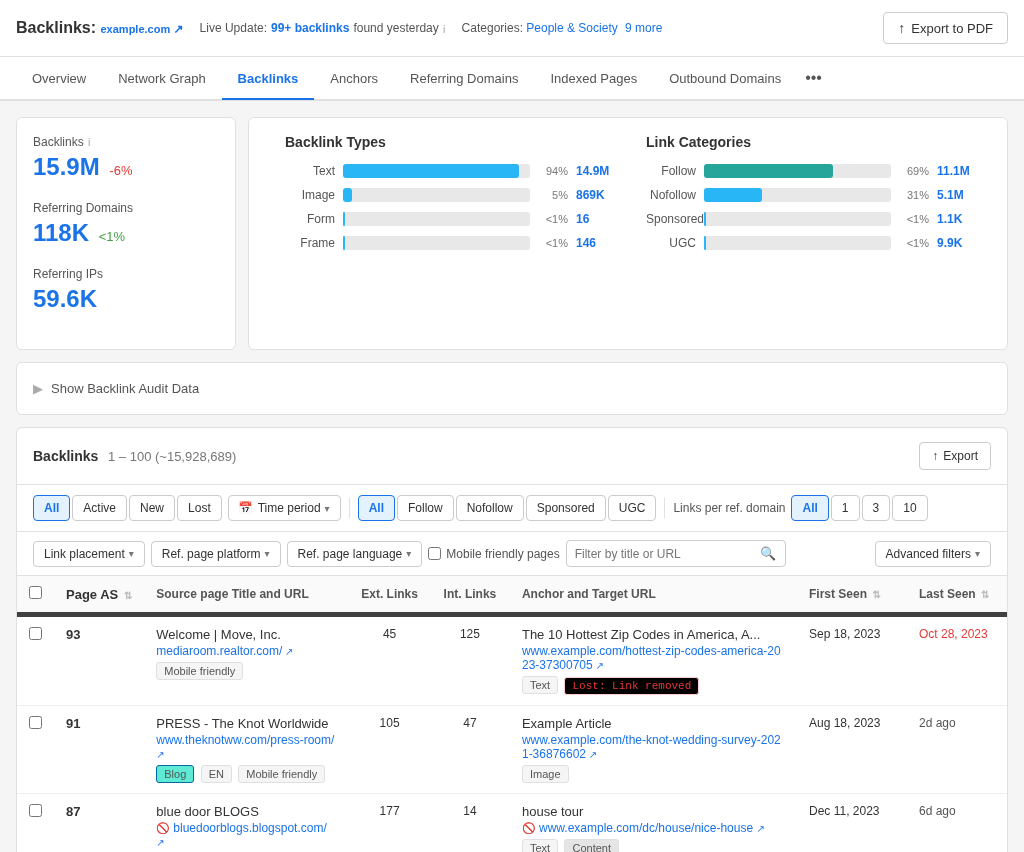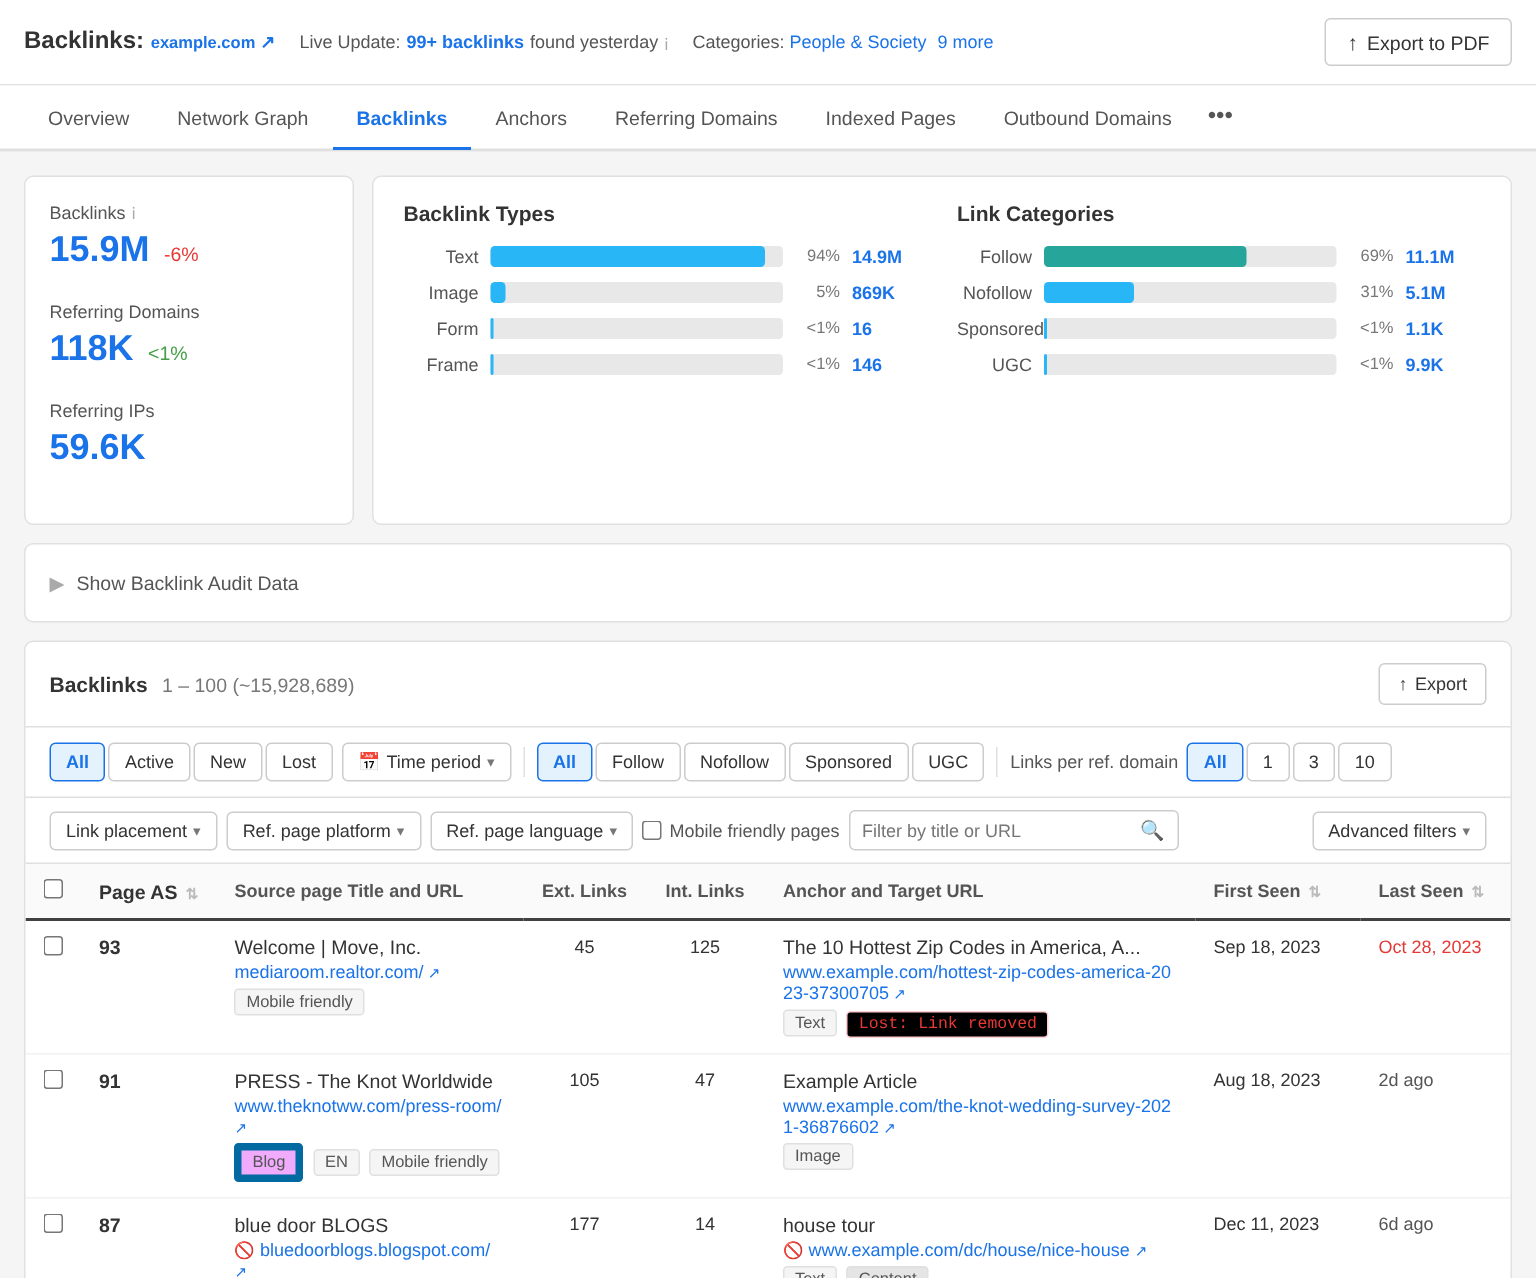--- a/index.html
+++ b/index.html
@@ -22,21 +22,21 @@
     .main-content { padding: 16px; }
     .stats-row { display: flex; gap: 12px; margin-bottom: 16px; }
     .stats-card { background: #fff; border-radius: 6px; border: 1px solid #e0e0e0; }
     .stats-left { padding: 16px; min-width: 220px; }
     .stat-block { margin-bottom: 20px; }
     .stat-label { font-size: 12px; color: #555; margin-bottom: 4px; display: flex; align-items: center; gap: 4px; }
     .stat-label .info-icon { color: #aaa; font-size: 11px; cursor: pointer; }
     .stat-value { font-size: 24px; font-weight: 700; color: #1a73e8; }
     .stat-change-neg { font-size: 13px; color: #e53935; font-weight: 500; margin-left: 6px; }
     .stat-change-pos { font-size: 13px; color: #43a047; font-weight: 500; margin-left: 6px; }
-    .charts-row { display: flex; gap: 20px; }
+    .charts-row { display: flex; gap: 20px; margin-left: 16px; }
     .chart-section { flex: 1; }
     .chart-title { font-size: 14px; font-weight: 700; margin-bottom: 14px; }
     .bar-row { display: flex; align-items: center; gap: 8px; margin-bottom: 10px; }
     .bar-label { width: 50px; font-size: 12px; color: #555; text-align: right; flex-shrink: 0; }
     .bar-track { flex: 1; background: #e8e8e8; border-radius: 3px; height: 14px; position: relative; overflow: visible; }
     .bar-fill { height: 100%; border-radius: 3px; }
     .bar-blue { background: #29b6f6; }
     .bar-green { background: #26a69a; }
     .bar-pct { font-size: 11px; color: #777; width: 30px; text-align: right; flex-shrink: 0; }
     .bar-count { font-size: 12px; color: #1a73e8; font-weight: 600; width: 50px; flex-shrink: 0; }
@@ -59,37 +59,37 @@
     .filters-row2 { display: flex; align-items: center; gap: 6px; padding: 8px 16px; border-bottom: 1px solid #e0e0e0; flex-wrap: wrap; }
     .checkbox-label { display: flex; align-items: center; gap: 5px; font-size: 12px; color: #555; cursor: pointer; }
     .search-box { display: flex; align-items: center; border: 1px solid #ccc; border-radius: 4px; padding: 5px 8px; flex: 1; max-width: 220px; }
     .search-input { border: none; outline: none; font-size: 12px; width: 100%; color: #555; }
     .search-icon { color: #aaa; font-size: 13px; margin-left: 4px; }
     .adv-filters-btn { border: 1px solid #ccc; background: #fff; padding: 5px 10px; border-radius: 4px; cursor: pointer; font-size: 12px; color: #333; display: flex; align-items: center; gap: 4px; margin-left: auto; }
     .adv-filters-btn:after { content: '▾'; font-size: 10px; color: #777; }
     .table-container { overflow-x: auto; }
     table { width: 100%; border-collapse: collapse; }
     thead tr { background: #fafafa; }
-    th { padding: 10px 12px; text-align: left; font-size: 12px; color: #555; font-weight: 600; border-bottom: 2px solid #404040; white-space: nowrap; }
+    th { padding: 10px 12px; text-align: left; font-size: 12px; color: #555; font-weight: 600; border-bottom: 5px solid #404040; white-space: nowrap; }
     th .sort-icon { color: #bbb; font-size: 10px; margin-left: 2px; }
     td { padding: 10px 12px; font-size: 12px; border-bottom: 1px solid #f0f0f0; vertical-align: top; }
     .td-check { width: 30px; }
     .td-as { width: 60px; font-size: 13px; font-weight: 600; color: #333; }
     .td-source { min-width: 200px; }
     .td-ext { text-align: center; width: 80px; }
     .td-int { text-align: center; width: 80px; }
     .td-anchor { min-width: 240px; }
     .td-first { width: 110px; white-space: nowrap; }
     .td-last { width: 100px; white-space: nowrap; }
     .source-title { font-size: 13px; font-weight: 500; color: #333; margin-bottom: 2px; }
     .source-url { color: #1a73e8; text-decoration: none; font-size: 12px; }
     .source-url:after { content: ' ↗'; font-size: 10px; }
     .tag { display: inline-block; padding: 2px 7px; border-radius: 3px; font-size: 11px; margin-right: 3px; margin-top: 4px; }
     .tag-mobile { background: #f5f5f5; color: #555; border: 1px solid #e0e0e0; }
-    .tag-blog { background: #f0abfc; color: #555; border: 5px solid #0369a1; }
+    .tag-blog { background: #5eead4; color: #555; border: 1px solid #0369a1; }
     .tag-en { background: #f5f5f5; color: #555; border: 1px solid #e0e0e0; }
     .tag-text { background: #f5f5f5; color: #555; border: 1px solid #e0e0e0; }
     .tag-lost { background: #000000; color: #e53935; border: 1px solid #ffcdd2; font-family: Liberation Mono, monospace; }
     .tag-image { background: #f5f5f5; color: #555; border: 1px solid #e0e0e0; }
     .tag-content { background: #e5e5e5; color: #555; border: 1px solid #e0e0e0; }
     .anchor-title { font-size: 13px; color: #333; margin-bottom: 2px; }
     .anchor-url { color: #1a73e8; text-decoration: none; font-size: 12px; display: block; word-break: break-all; }
     .anchor-url:after { content: ' ↗'; font-size: 10px; }
     .last-seen-old { color: #e53935; font-weight: 500; }
     .last-seen-normal { color: #555; }

